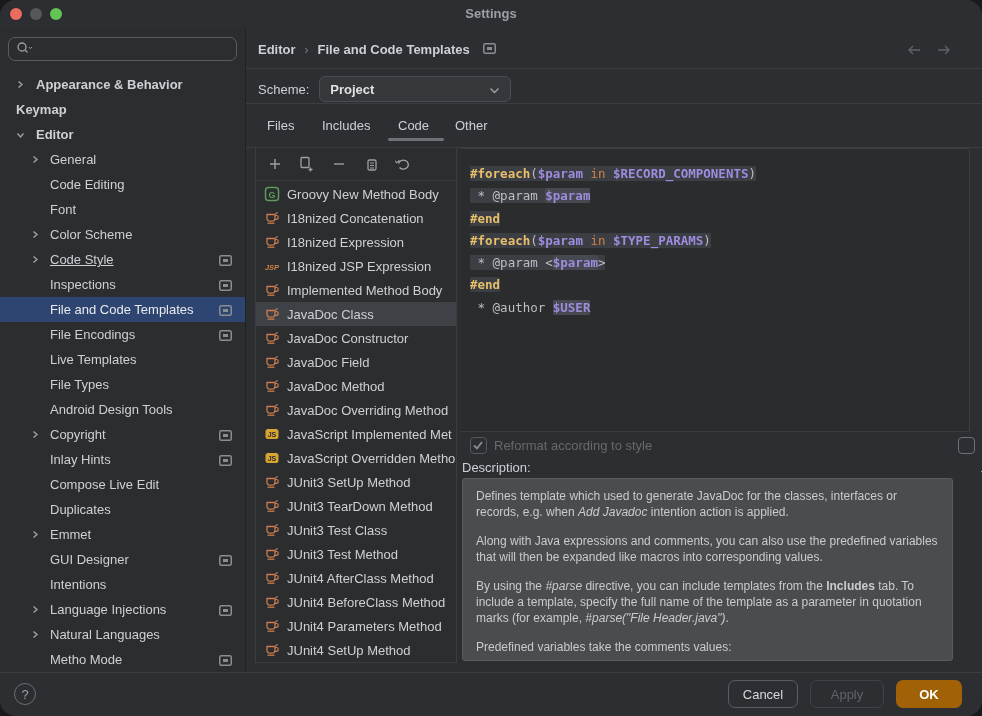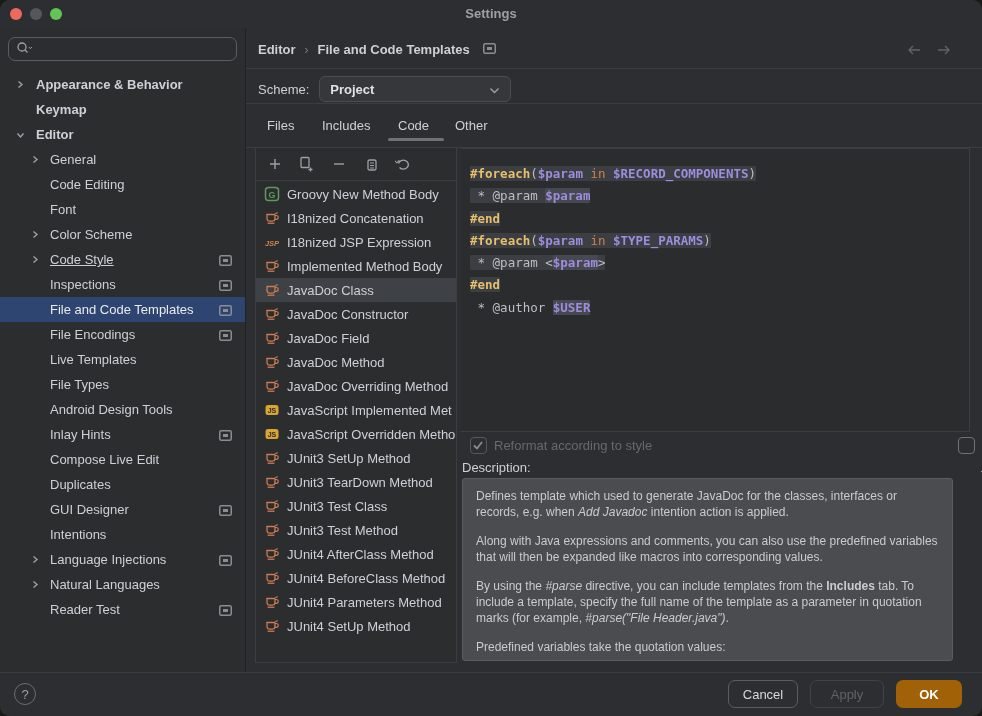--- a/index.html
+++ b/index.html
@@ -1,20 +1,20 @@
 <!DOCTYPE html>
 <html><head>
 <meta charset="utf-8">
 <style>
   * { margin:0; padding:0; box-sizing:border-box; }
   html,body { background:#1a1a1a; }
   .window {
     position:relative; width:982px; height:716px; background:#2C2E31;
     font-family:"Liberation Sans", sans-serif; font-size:13px; color:#CED0D6;
-    overflow:hidden; border-radius:10px;
+    overflow:hidden; border-radius:16px;
   }
   
   .titlebar { position:absolute; left:0; top:0; width:982px; height:28px; background:#2C2E31; }
   .tl { position:absolute; top:8px; width:12px; height:12px; border-radius:50%; }
   .tl.red { left:10px; background:#EC6A5E; }
   .tl.yellow { left:30px; background:#55585A; }
   .tl.green { left:50px; background:#62C454; }
   .win-title { position:absolute; left:0; right:0; top:6px; text-align:center; font-weight:bold; color:#9CA0A4; }
   
   .sidebar { position:absolute; left:0; top:28px; width:245px; height:644px; background:#2B2D2F; }
@@ -112,21 +112,21 @@
         <div class="tree-row">
           <span class="chev" style="left: 15px;">
             <svg width="8" height="9" viewBox="0 0 8 9">
               <path d="M2.5 1.5 L6 4.5 L2.5 7.5" fill="none" stroke="#9DA0A4" stroke-width="1.4"></path>
             </svg>
           </span>
           <span class="lbl" style="margin-left: 36px; font-weight: bold;">Appearance &amp; Behavior</span>
         </div>
         <div class="tree-row">
           <span class="chev" style="left: 15px;"></span>
-          <span class="lbl" style="margin-left: 36px; font-weight: bold;">Keymap</span>
+          <span class="lbl" style="margin-left: 16px; font-weight: bold;">Keymap</span>
         </div>
         <div class="tree-row">
           <span class="chev" style="left: 15px;">
             <svg width="9" height="8" viewBox="0 0 9 8">
               <path d="M1.5 2.5 L4.5 6 L7.5 2.5" fill="none" stroke="#9DA0A4" stroke-width="1.4"></path>
             </svg>
           </span>
           <span class="lbl" style="margin-left: 36px; font-weight: bold;">Editor</span>
         </div>
         <div class="tree-row">
@@ -195,36 +195,56 @@
         </div>
         <div class="tree-row">
           <span class="chev" style="left: 30px;"></span>
           <span class="lbl" style="margin-left: 50px;">File Types</span>
         </div>
         <div class="tree-row">
           <span class="chev" style="left: 30px;"></span>
           <span class="lbl" style="margin-left: 50px;">Android Design Tools</span>
         </div>
         <div class="tree-row">
+          <span class="chev" style="left: 30px;">
+            <svg width="8" height="9" viewBox="0 0 8 9">
+              <path d="M2.5 1.5 L6 4.5 L2.5 7.5" fill="none" stroke="#9DA0A4" stroke-width="1.4"></path>
+            </svg>
+          </span>
+          <span class="lbl" style="margin-left: 50px;">Copyright</span>
+          <span class="marker"><svg width="13" height="11" viewBox="0 0 13 11">
+              <rect x="0.75" y="0.75" width="11.5" height="9.5" rx="1.5" stroke="#8A8D91" fill="none" stroke-width="1.5"></rect>
+              <rect x="4" y="4" width="5" height="3" fill="#8A8D91"></rect>
+            </svg></span>
+        </div>
+        <div class="tree-row">
           <span class="chev" style="left: 30px;"></span>
           <span class="lbl" style="margin-left: 50px;">Inlay Hints</span>
           <span class="marker"><svg width="13" height="11" viewBox="0 0 13 11">
               <rect x="0.75" y="0.75" width="11.5" height="9.5" rx="1.5" stroke="#8A8D91" fill="none" stroke-width="1.5"></rect>
               <rect x="4" y="4" width="5" height="3" fill="#8A8D91"></rect>
             </svg></span>
         </div>
         <div class="tree-row">
           <span class="chev" style="left: 30px;"></span>
           <span class="lbl" style="margin-left: 50px;">Compose Live Edit</span>
         </div>
         <div class="tree-row">
           <span class="chev" style="left: 30px;"></span>
           <span class="lbl" style="margin-left: 50px;">Duplicates</span>
         </div>
         <div class="tree-row">
+          <span class="chev" style="left: 30px;">
+            <svg width="8" height="9" viewBox="0 0 8 9">
+              <path d="M2.5 1.5 L6 4.5 L2.5 7.5" fill="none" stroke="#9DA0A4" stroke-width="1.4"></path>
+            </svg>
+          </span>
+          <span class="lbl" style="margin-left: 50px;">Emmet</span>
+        </div>
+        <div class="tree-row">
           <span class="chev" style="left: 30px;"></span>
           <span class="lbl" style="margin-left: 50px;">GUI Designer</span>
           <span class="marker"><svg width="13" height="11" viewBox="0 0 13 11">
               <rect x="0.75" y="0.75" width="11.5" height="9.5" rx="1.5" stroke="#8A8D91" fill="none" stroke-width="1.5"></rect>
               <rect x="4" y="4" width="5" height="3" fill="#8A8D91"></rect>
             </svg></span>
         </div>
         <div class="tree-row">
           <span class="chev" style="left: 30px;"></span>
           <span class="lbl" style="margin-left: 50px;">Intentions</span>
@@ -244,21 +264,21 @@
         <div class="tree-row">
           <span class="chev" style="left: 30px;">
             <svg width="8" height="9" viewBox="0 0 8 9">
               <path d="M2.5 1.5 L6 4.5 L2.5 7.5" fill="none" stroke="#9DA0A4" stroke-width="1.4"></path>
             </svg>
           </span>
           <span class="lbl" style="margin-left: 50px;">Natural Languages</span>
         </div>
         <div class="tree-row">
           <span class="chev" style="left: 30px;"></span>
-          <span class="lbl" style="margin-left: 50px;">Reader Test</span>
+          <span class="lbl" style="margin-left: 50px;">Metho Mode</span>
           <span class="marker"><svg width="13" height="11" viewBox="0 0 13 11">
               <rect x="0.75" y="0.75" width="11.5" height="9.5" rx="1.5" stroke="#8A8D91" fill="none" stroke-width="1.5"></rect>
               <rect x="4" y="4" width="5" height="3" fill="#8A8D91"></rect>
             </svg></span>
         </div>
       </div>
   </div>
   <div class="v-divider"></div>
 
   <div class="content">
@@ -357,20 +377,31 @@
                 <path d="M11 5.5 h1.3 a1.9 1.9 0 0 1 0 3.8 H11" fill="none" stroke="#C97D52" stroke-width="1.2"></path>
                 <line x1="3.5" y1="13.2" x2="10.5" y2="13.2" stroke="#C97D52" stroke-width="1.3"></line>
                 <path d="M10.5 3.8 L13.5 1.8 L13.5 3.8 Z" fill="#C97D52"></path>
               </svg>
             </span>
             <span>I18nized Concatenation</span>
           </div>
           <div class="t-row">
             <span class="t-ico">
               <svg width="16" height="16" viewBox="0 0 16 16">
+                <path d="M3 4.5 h8 v3.5 a3.2 3.2 0 0 1 -3.2 3.2 h-1.6 a3.2 3.2 0 0 1 -3.2 -3.2 z" fill="none" stroke="#C97D52" stroke-width="1.3"></path>
+                <path d="M11 5.5 h1.3 a1.9 1.9 0 0 1 0 3.8 H11" fill="none" stroke="#C97D52" stroke-width="1.2"></path>
+                <line x1="3.5" y1="13.2" x2="10.5" y2="13.2" stroke="#C97D52" stroke-width="1.3"></line>
+                <path d="M10.5 3.8 L13.5 1.8 L13.5 3.8 Z" fill="#C97D52"></path>
+              </svg>
+            </span>
+            <span>I18nized Expression</span>
+          </div>
+          <div class="t-row">
+            <span class="t-ico">
+              <svg width="16" height="16" viewBox="0 0 16 16">
                 <text x="8" y="11.5" text-anchor="middle" font-family="Liberation Sans, sans-serif" font-size="7.5" font-weight="bold" font-style="italic" fill="#CF8244">JSP</text>
               </svg>
             </span>
             <span>I18nized JSP Expression</span>
           </div>
           <div class="t-row">
             <span class="t-ico">
               <svg width="16" height="16" viewBox="0 0 16 16">
                 <path d="M3 4.5 h8 v3.5 a3.2 3.2 0 0 1 -3.2 3.2 h-1.6 a3.2 3.2 0 0 1 -3.2 -3.2 z" fill="none" stroke="#C97D52" stroke-width="1.3"></path>
                 <path d="M11 5.5 h1.3 a1.9 1.9 0 0 1 0 3.8 H11" fill="none" stroke="#C97D52" stroke-width="1.2"></path>
@@ -563,21 +594,21 @@
       <span class="opt-label disabled" style="left:24px;">Reformat according to style</span>
       <div class="cb empty" style="left:488px;"></div>
       <span class="opt-label" style="left:511px;">Enable Live Templates</span>
     </div>
 
     <div class="desc-label">Description:</div>
     <div class="desc-panel" id="desc-panel">
         <p><span>Defines template which used to generate JavaDoc for the classes, interfaces or records, e.g. when </span><i>Add Javadoc</i><span> intention action is applied.</span></p>
         <p><span>Along with Java expressions and comments, you can also use the predefined variables that will then be expanded like macros into corresponding values.</span></p>
         <p><span>By using the </span><i>#parse</i><span> directive, you can include templates from the </span><b>Includes</b><span> tab. To include a template, specify the full name of the template as a parameter in quotation marks (for example, </span><i>#parse("File Header.java")</i><span>.</span></p>
-        <p><span>Predefined variables take the quotation values:</span></p>
+        <p><span>Predefined variables take the comments values:</span></p>
       </div>
   </div>
 
   <div class="footer">
     <div class="help-btn">?</div>
     <div class="btn btn-cancel">Cancel</div>
     <div class="btn btn-apply">Apply</div>
     <div class="btn btn-ok">OK</div>
   </div>
 

